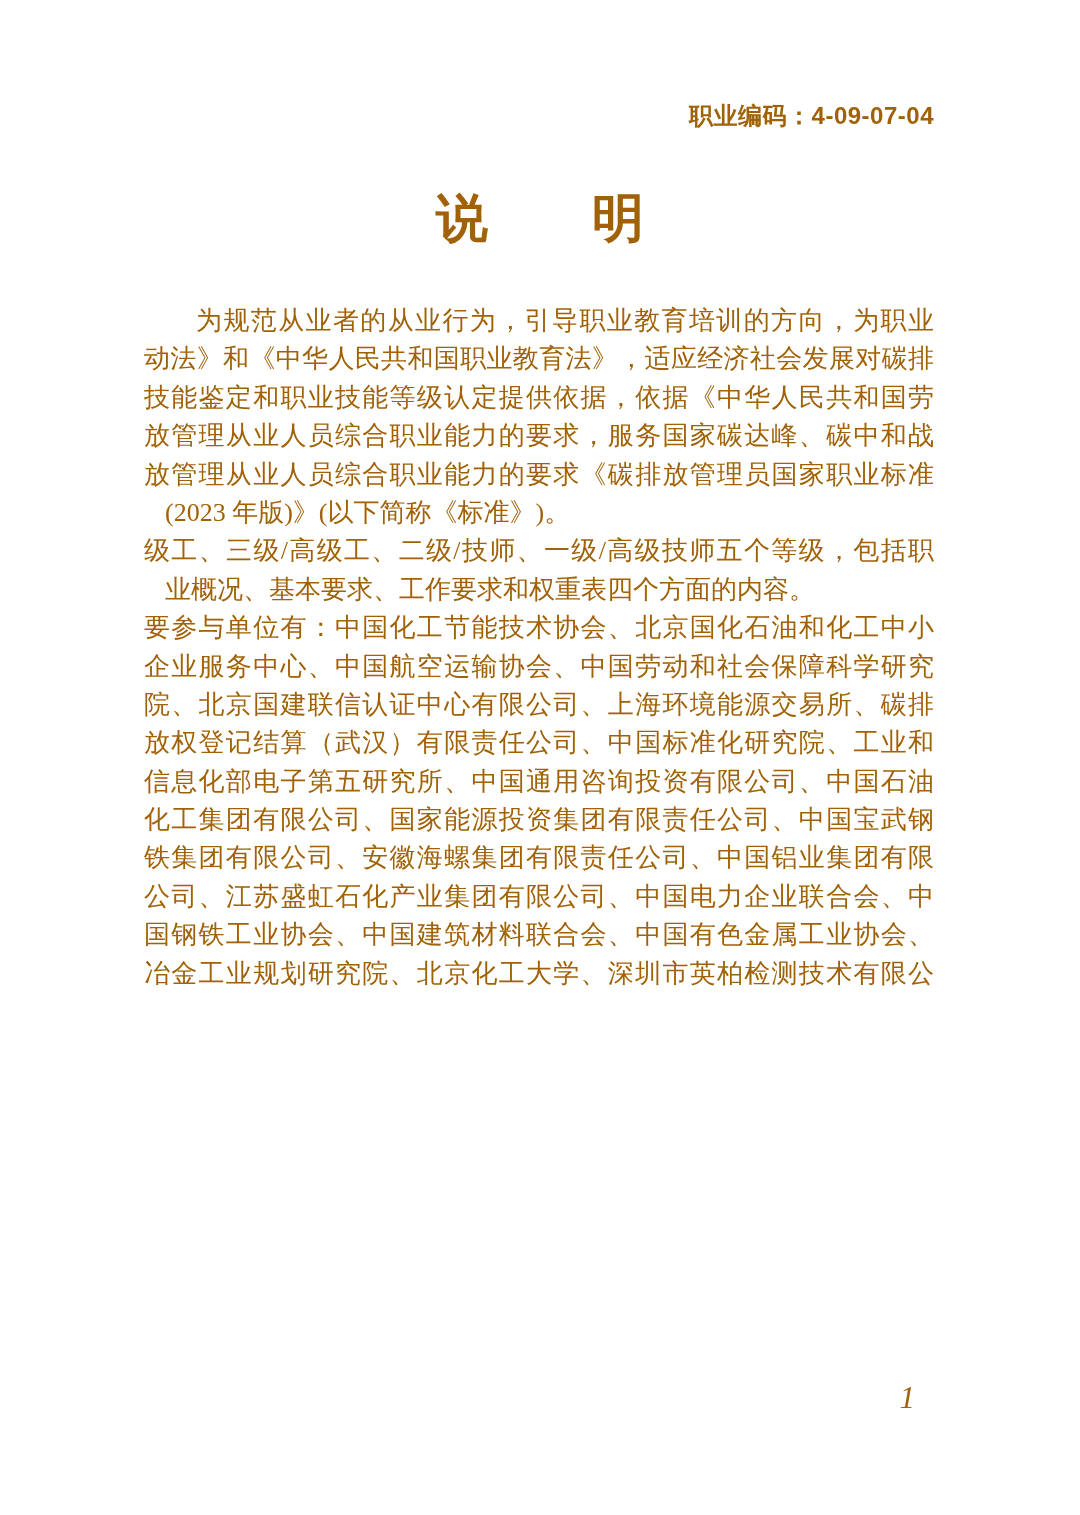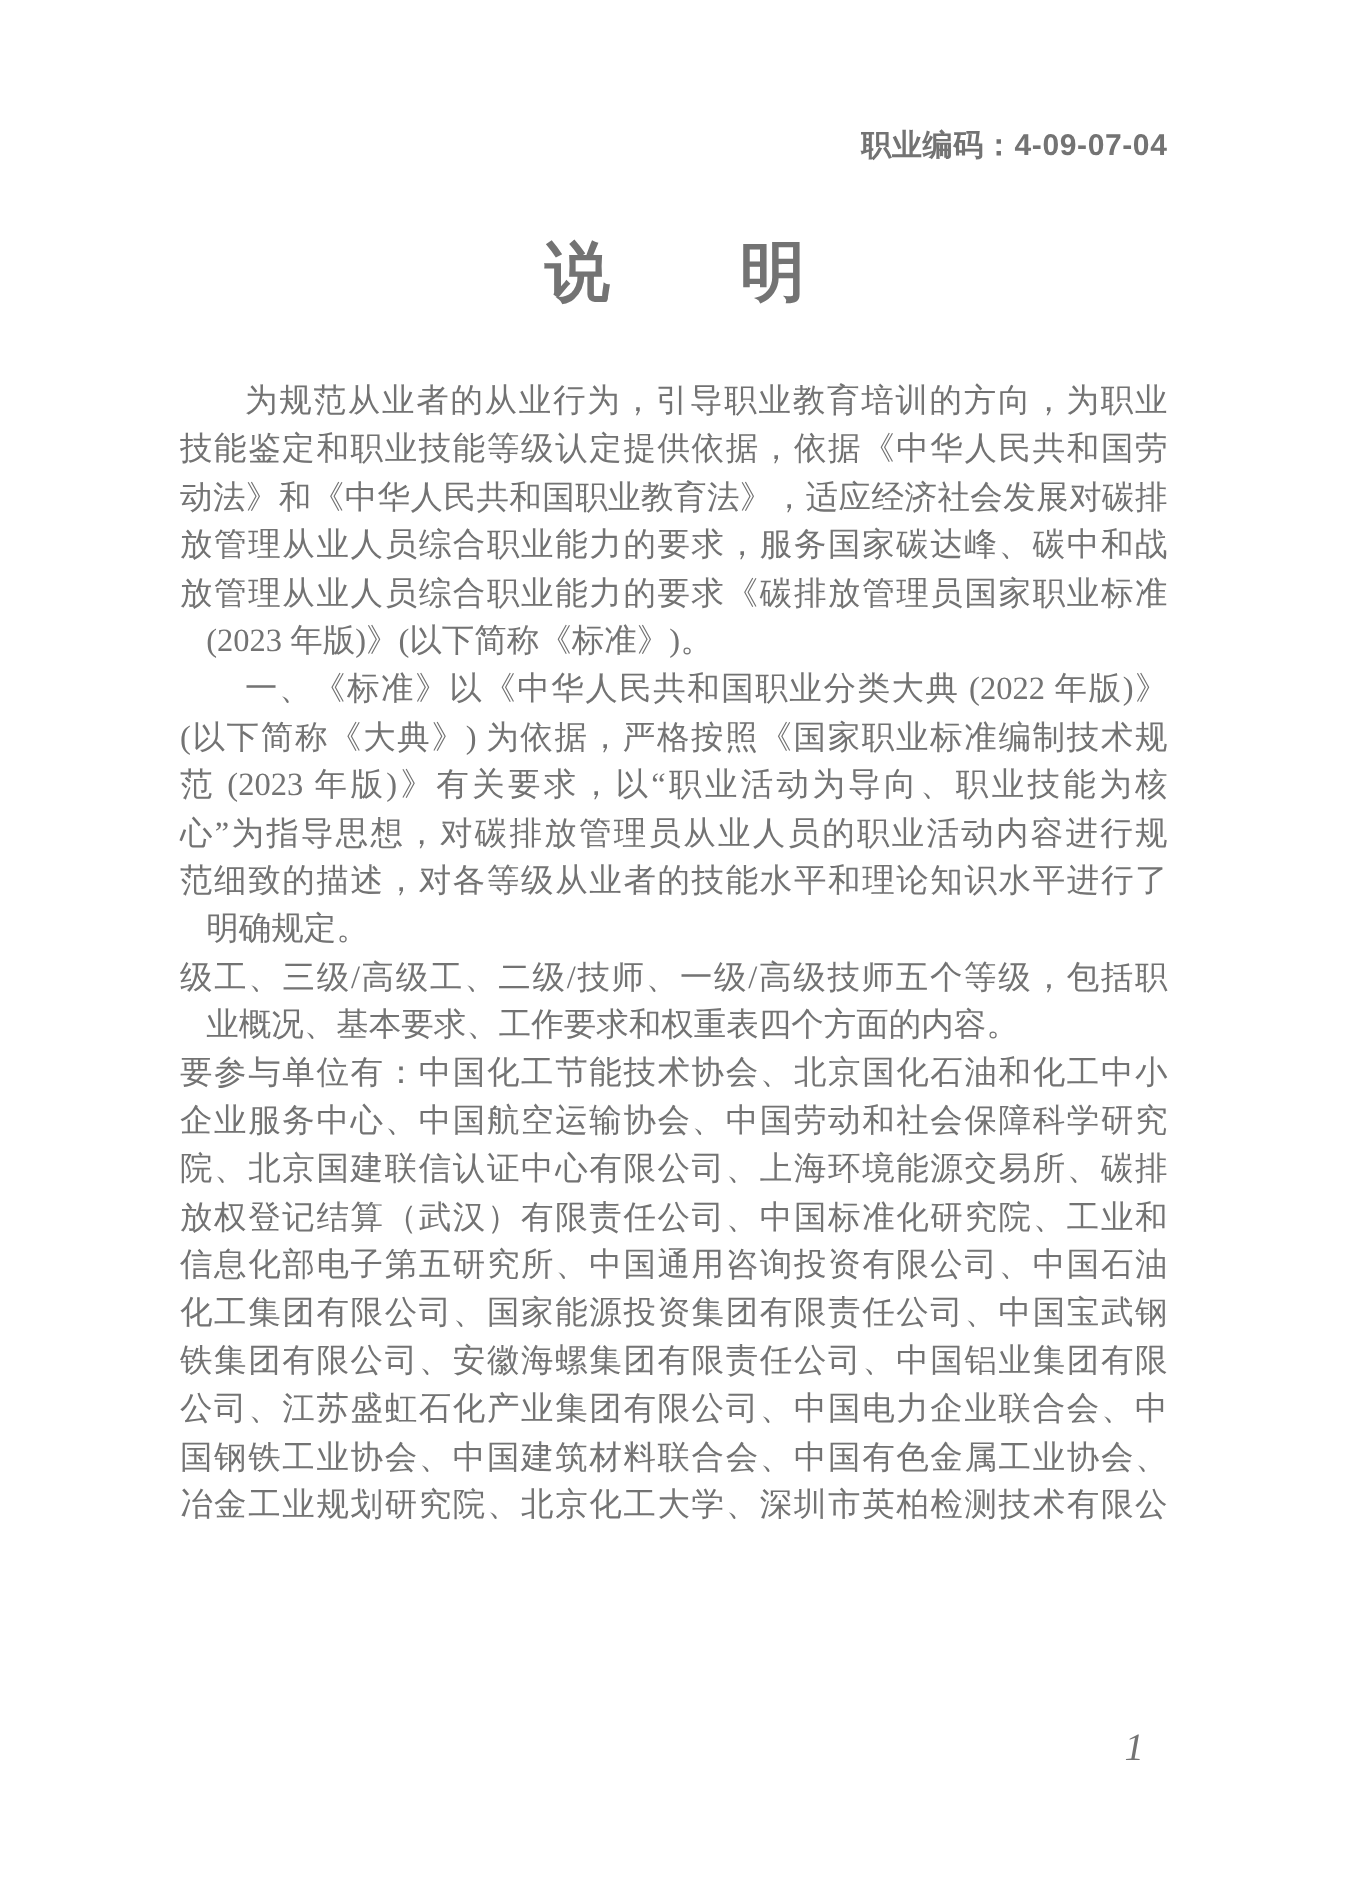--- a/index.html
+++ b/index.html
@@ -5,21 +5,21 @@
   html, body {
     margin: 0;
     padding: 0;
     background: #ffffff;
   }
   .page {
     position: relative;
     width: 1080px;
     height: 1515px;
     background: #ffffff;
-    color: #737373;
+    color: #a16207;
     font-family: "Liberation Serif", "DejaVu Serif", serif;
     overflow: hidden;
   }
   .header-code {
     position: absolute;
     top: 100px;
     right: 146px;
     font-family: "Liberation Sans", "DejaVu Sans", sans-serif;
     font-weight: 700;
     font-size: 24px;
@@ -67,33 +67,25 @@
 <body>
 
 <div class="page">
   <div class="header-code">职业编码：4-09-07-04</div>
 
   <h1 class="doc-title">说　　明</h1>
 
   <div class="doc-body">
       <div class="paragraph">
         <div class="line first">为规范从业者的从业行为，引导职业教育培训的方向，为职业</div>
+        <div class="line">动法》和《中华人民共和国职业教育法》，适应经济社会发展对碳排</div>
         <div class="line">技能鉴定和职业技能等级认定提供依据，依据《中华人民共和国劳</div>
-        <div class="line">动法》和《中华人民共和国职业教育法》，适应经济社会发展对碳排</div>
         <div class="line">放管理从业人员综合职业能力的要求，服务国家碳达峰、碳中和战</div>
         <div class="line">放管理从业人员综合职业能力的要求《碳排放管理员国家职业标准</div>
         <div class="line last-short">(2023 年版)》(以下简称《标准》)。</div>
-      </div>
-      <div class="paragraph">
-        <div class="line first">一、《标准》以《中华人民共和国职业分类大典 (2022 年版)》</div>
-        <div class="line">(以下简称《大典》) 为依据，严格按照《国家职业标准编制技术规</div>
-        <div class="line">范 (2023 年版)》有关要求，以“职业活动为导向、职业技能为核</div>
-        <div class="line">心”为指导思想，对碳排放管理员从业人员的职业活动内容进行规</div>
-        <div class="line">范细致的描述，对各等级从业者的技能水平和理论知识水平进行了</div>
-        <div class="line last-short">明确规定。</div>
       </div>
       <div class="paragraph">
         <div class="line">级工、三级/高级工、二级/技师、一级/高级技师五个等级，包括职</div>
         <div class="line last-short">业概况、基本要求、工作要求和权重表四个方面的内容。</div>
       </div>
       <div class="paragraph">
         <div class="line">要参与单位有：中国化工节能技术协会、北京国化石油和化工中小</div>
         <div class="line">企业服务中心、中国航空运输协会、中国劳动和社会保障科学研究</div>
         <div class="line">院、北京国建联信认证中心有限公司、上海环境能源交易所、碳排</div>
         <div class="line">放权登记结算（武汉）有限责任公司、中国标准化研究院、工业和</div>

